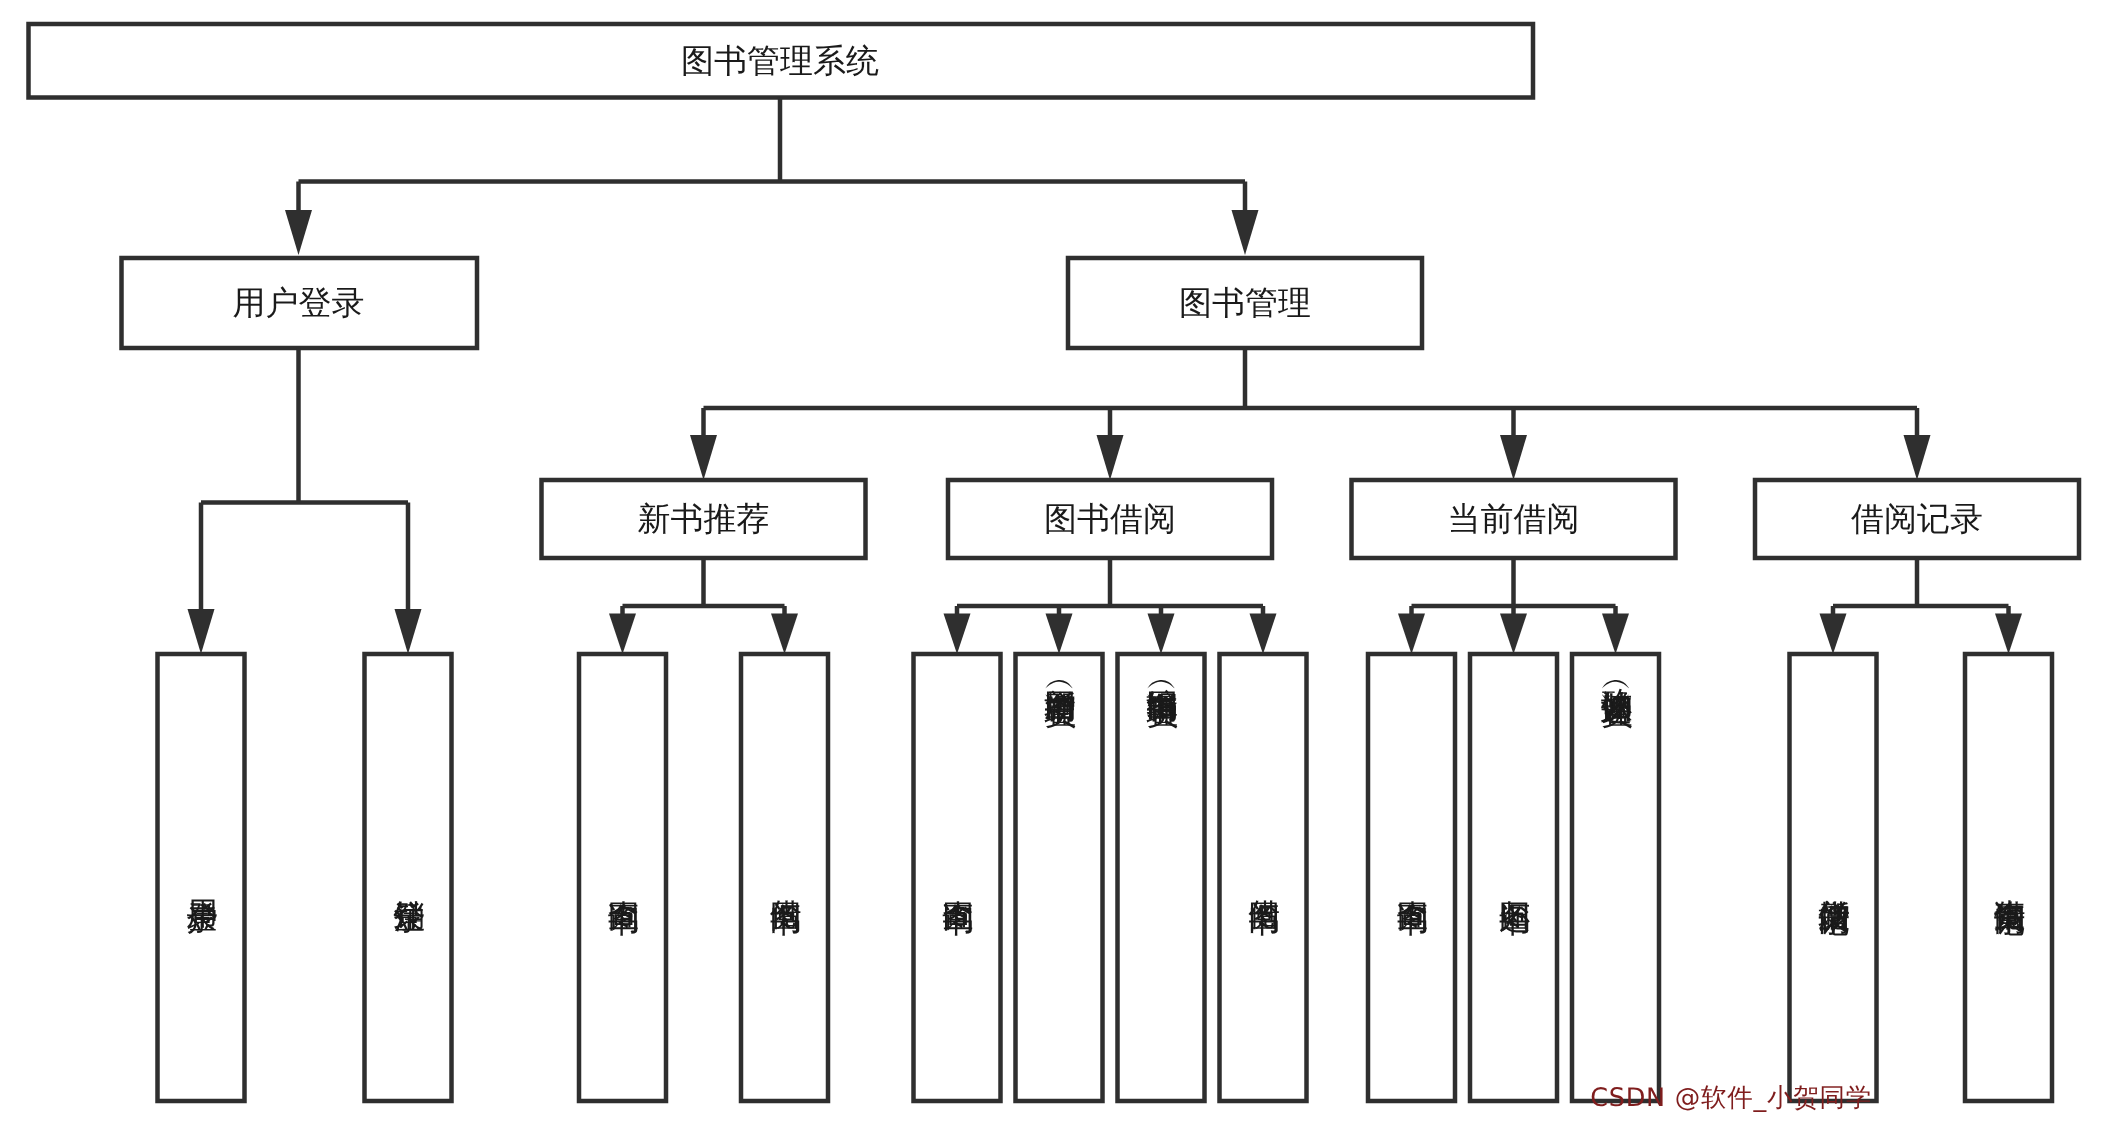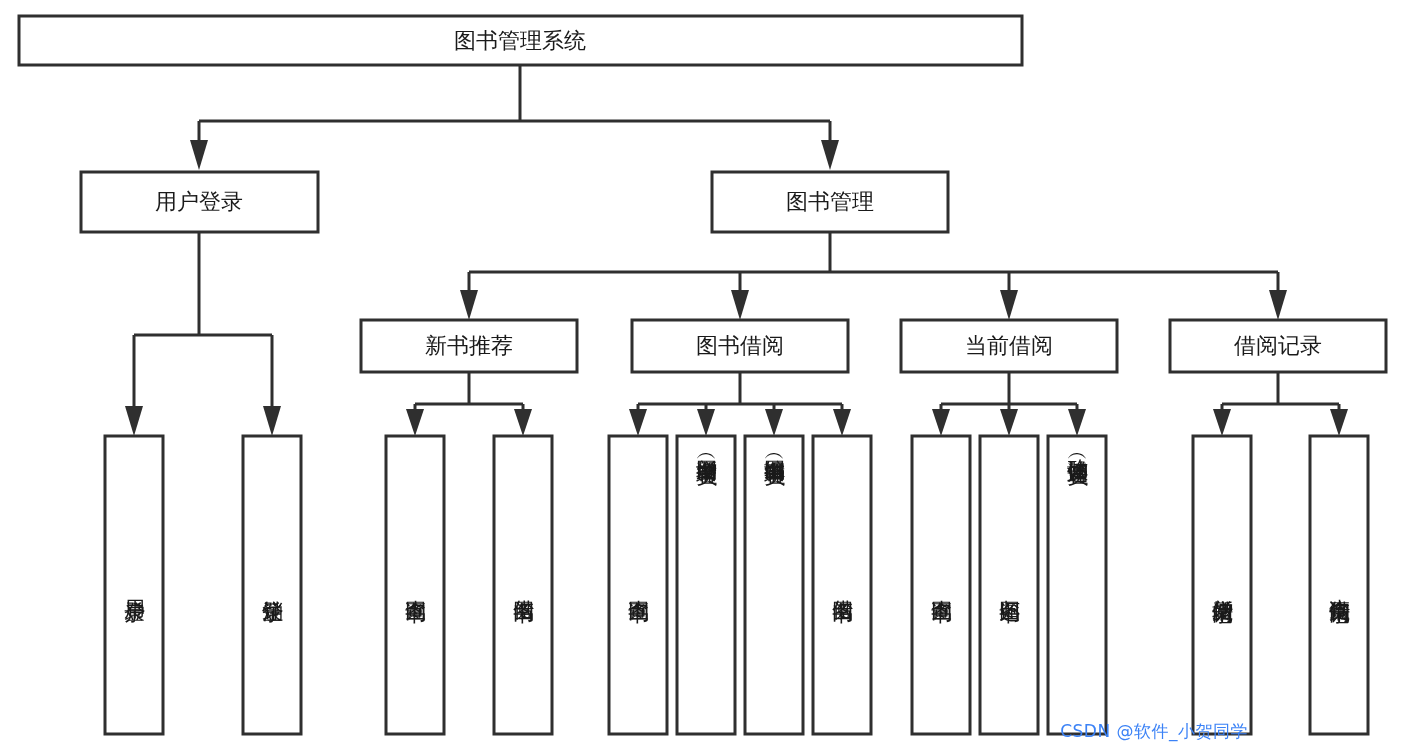--- a/index.html
+++ b/index.html
@@ -72,21 +72,21 @@
   }
   .leaf-label.centered {
     align-self: center;
   }
   #watermark {
     position: absolute;
     right: 8px;
     bottom: 4px;
     font-family: "DejaVu Sans", "Liberation Sans", sans-serif;
     font-size: 17px;
-    color: #3b82f6;
+    color: #7f1d1d;
     letter-spacing: 0.5px;
     white-space: nowrap;
   }
 </style>
 </head>
 <body>
 
 <div id="diagram-root">
 
   <svg id="flowchart" viewBox="0 0 1405 747">

